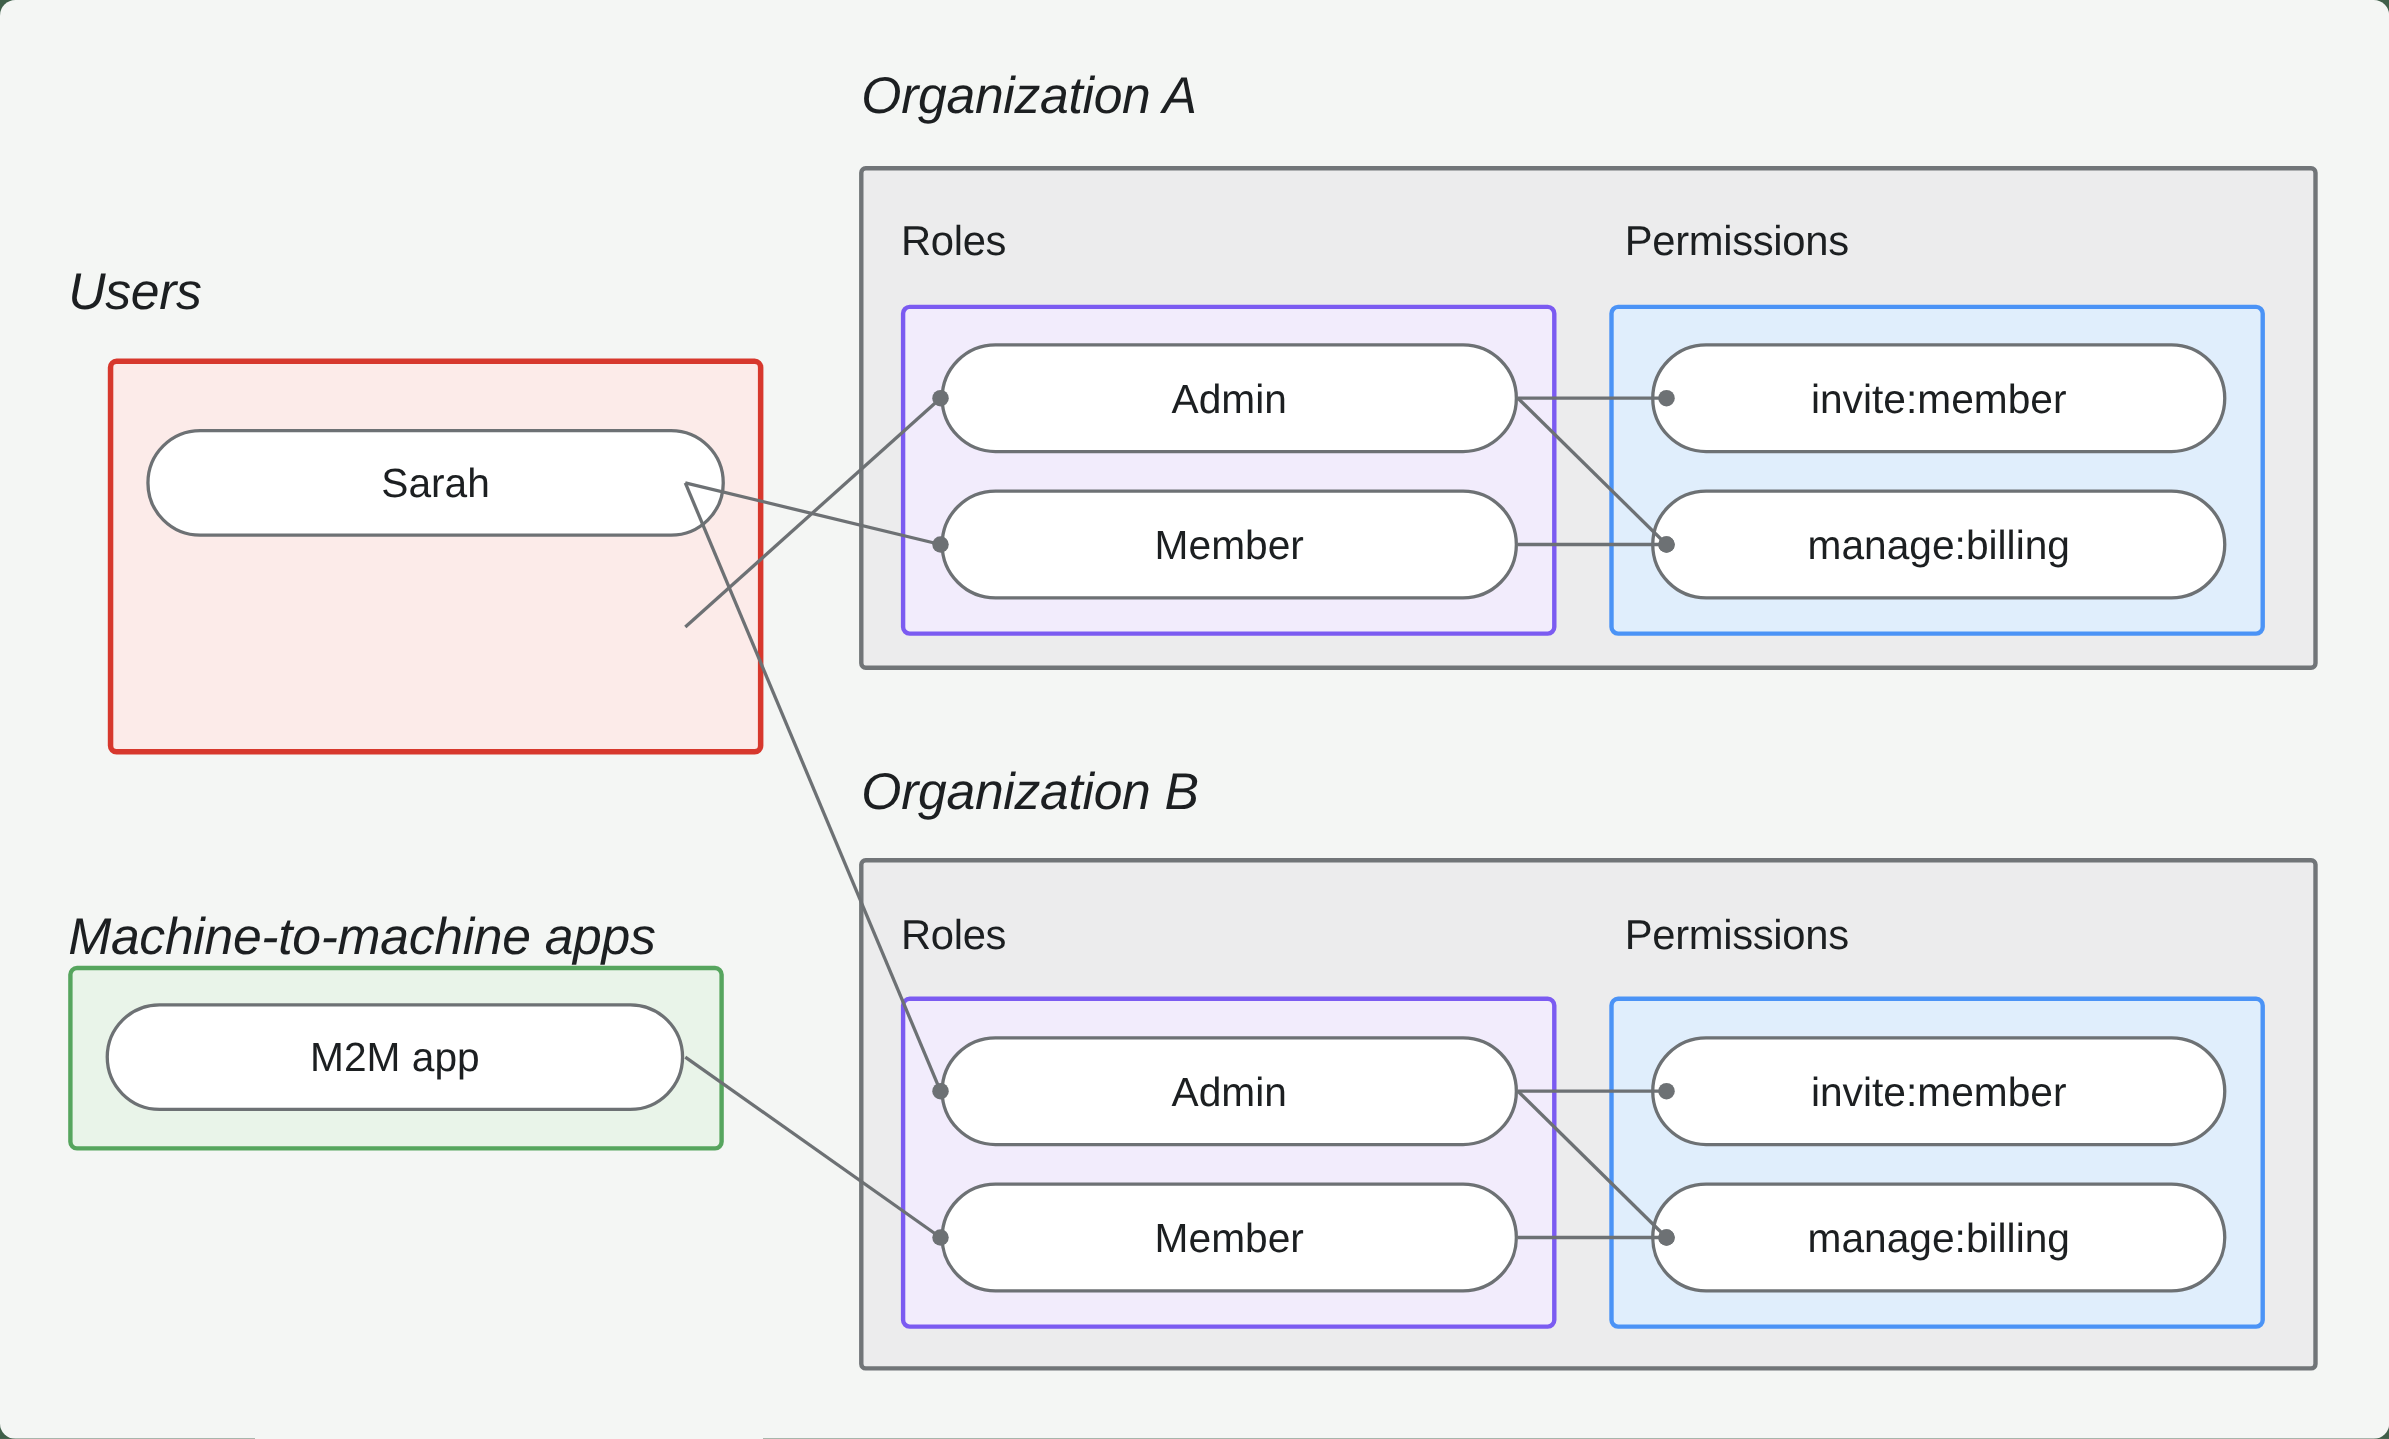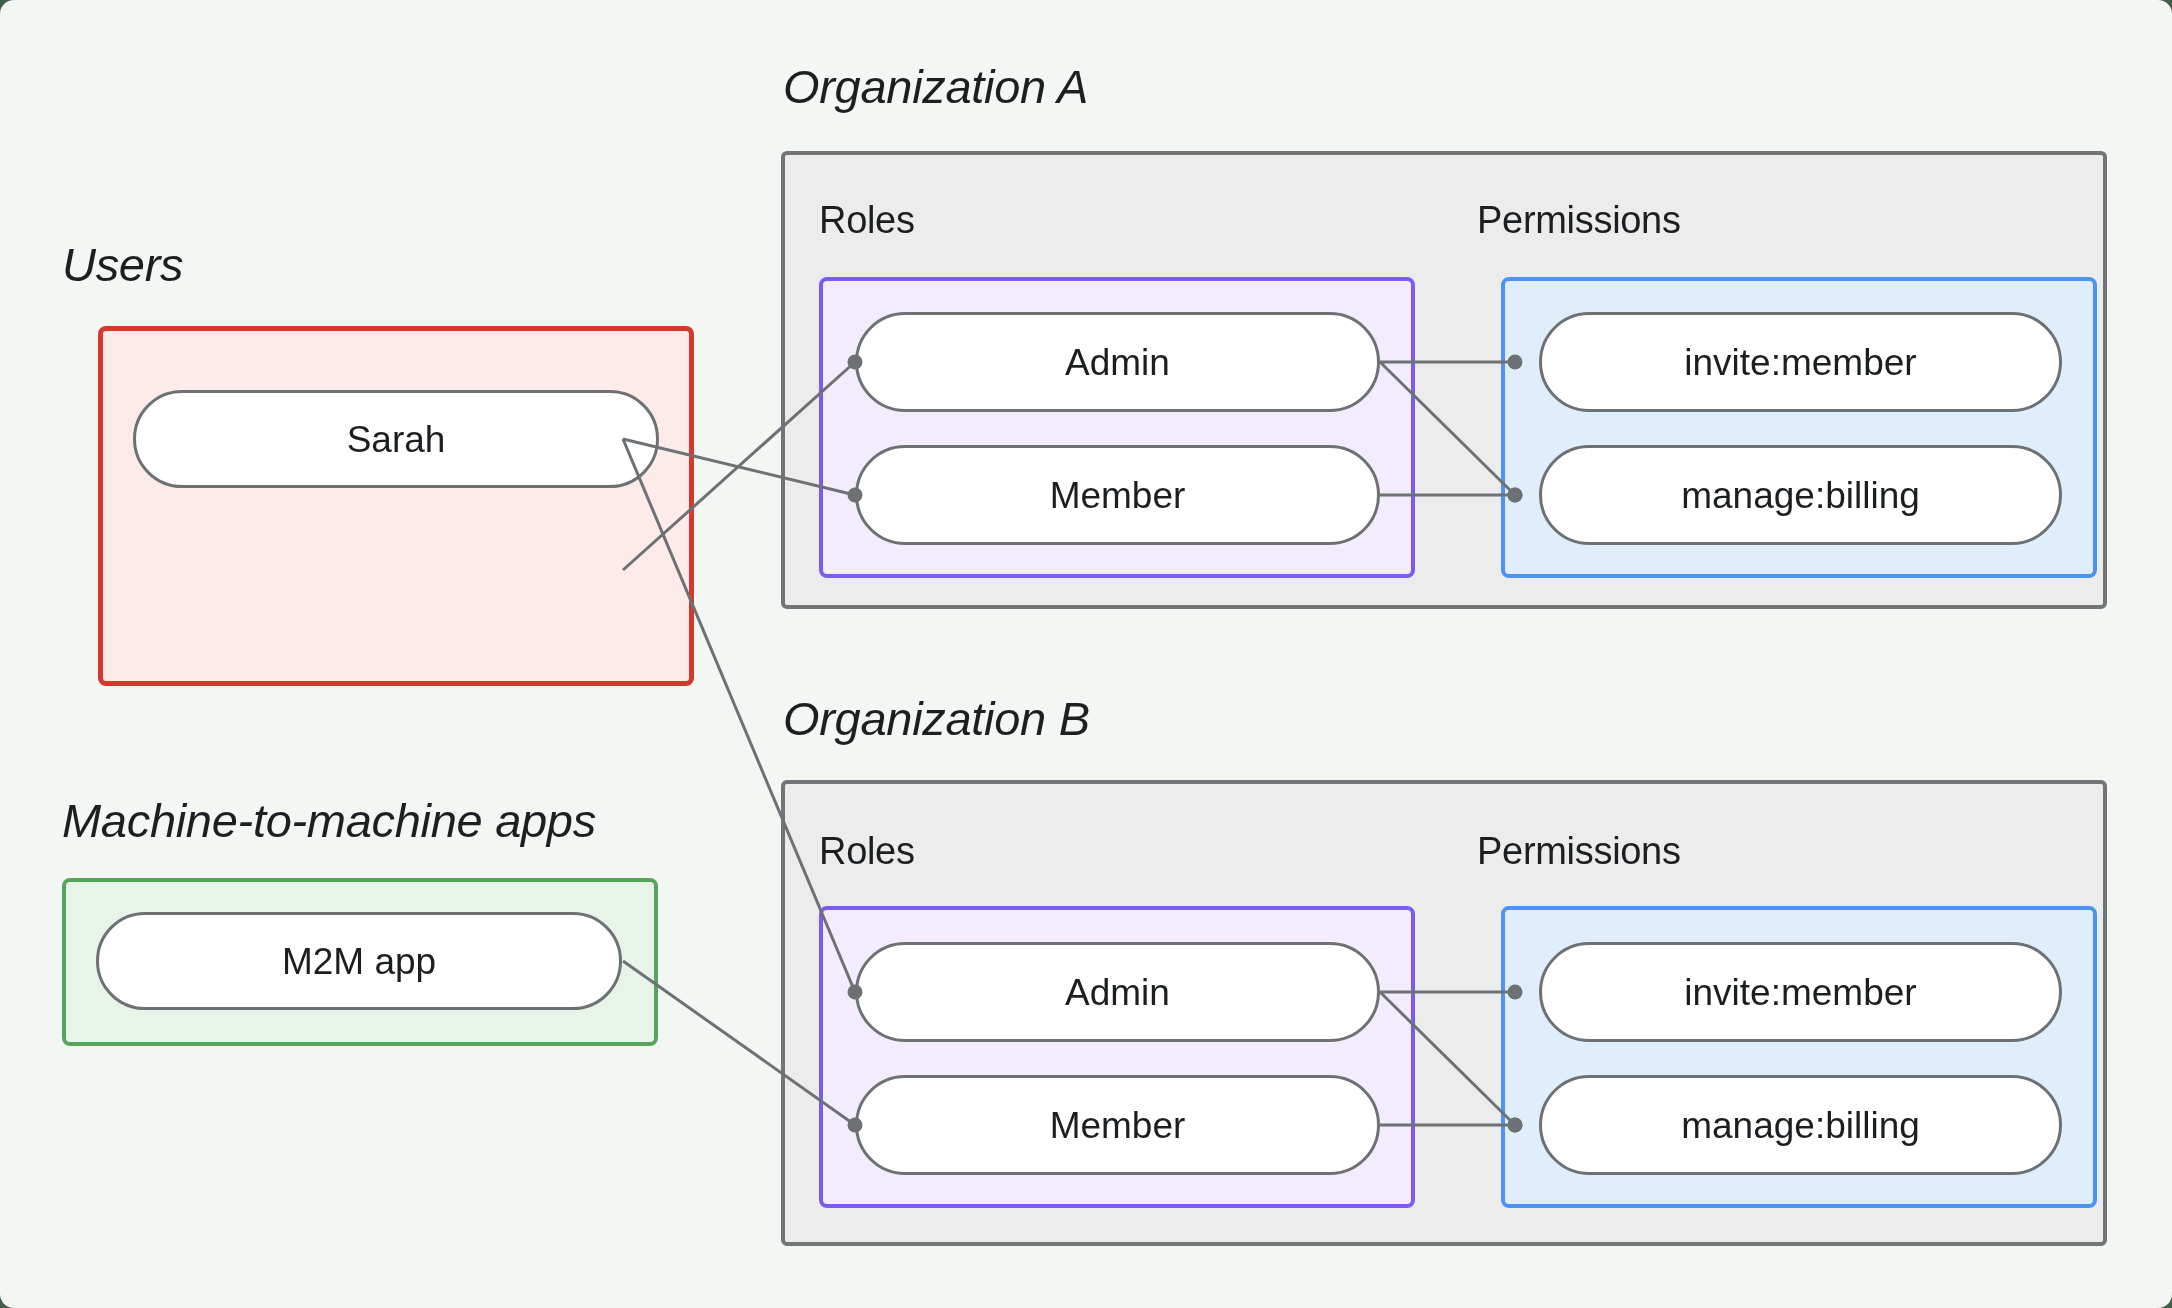--- a/index.html
+++ b/index.html
@@ -30,21 +30,21 @@
     border:5px solid var(--users-border);background:var(--users-fill);margin-left:36px;}
   .m2m-box{left:62px;top:878px;width:596px;height:168px;
     border:4px solid var(--m2m-border);background:var(--m2m-fill);}
   .org-box{position:absolute;left:781px;width:1326px;border-radius:6px;box-sizing:border-box;
     border:4px solid var(--org-border);background:var(--org-fill);}
   .org-a{top:151px;height:458px;}
   .org-b{top:780px;height:466px;}
   .inner-box{position:absolute;border-radius:8px;box-sizing:border-box;width:596px;}
   .roles-box{left:34px;top:122px;height:301px;
     border:4px solid var(--roles-border);background:var(--roles-fill);}
-  .perms-box{left:716px;top:122px;height:301px;
+  .perms-box{left:678px;top:122px;height:301px;
     border:4px solid var(--permissions-border);background:var(--permissions-fill);padding-left:20px;}
   .org-b .roles-box,.org-b .perms-box{height:302px;}
   .pill{
     position:absolute;background:var(--pill-fill);border:3px solid var(--pill-border);
     border-radius:60px;display:flex;align-items:center;justify-content:center;
     font-size:37px;line-height:1;box-sizing:border-box;
   }
   .user-pill{left:30px;width:526px;height:98px;}
   .role-pill{left:32px;width:525px;height:100px;}
   .perm-pill{left:34px;width:523px;height:100px;}
@@ -79,21 +79,21 @@
       <circle cx="1515" cy="1125" r="7.5" fill="#6d7174"></circle>
     </svg>
 
   <div class="section-label" style="left:62px;top:238px">Users</div>
   <div class="group-box users-box">
     <div class="pill user-pill" style="top:59px">
       <span>Sarah</span>
     </div>
   </div>
 
-  <div class="section-label" style="left:62px;top:794px">Machine-to-machine apps</div>
+  <div class="section-label" style="left:62px;top:824px">Machine-to-machine apps</div>
   <div class="group-box m2m-box">
     <div class="pill user-pill" style="top:30px">
       <span>M2M app</span>
     </div>
   </div>
 
   <div class="section-label" style="left:783px;top:60px">Organization A</div>
   <div class="org-box org-a">
     <div class="sub-label" style="left:34px;top:44px">Roles</div>
     <div class="sub-label" style="left:692px;top:44px">Permissions</div>

